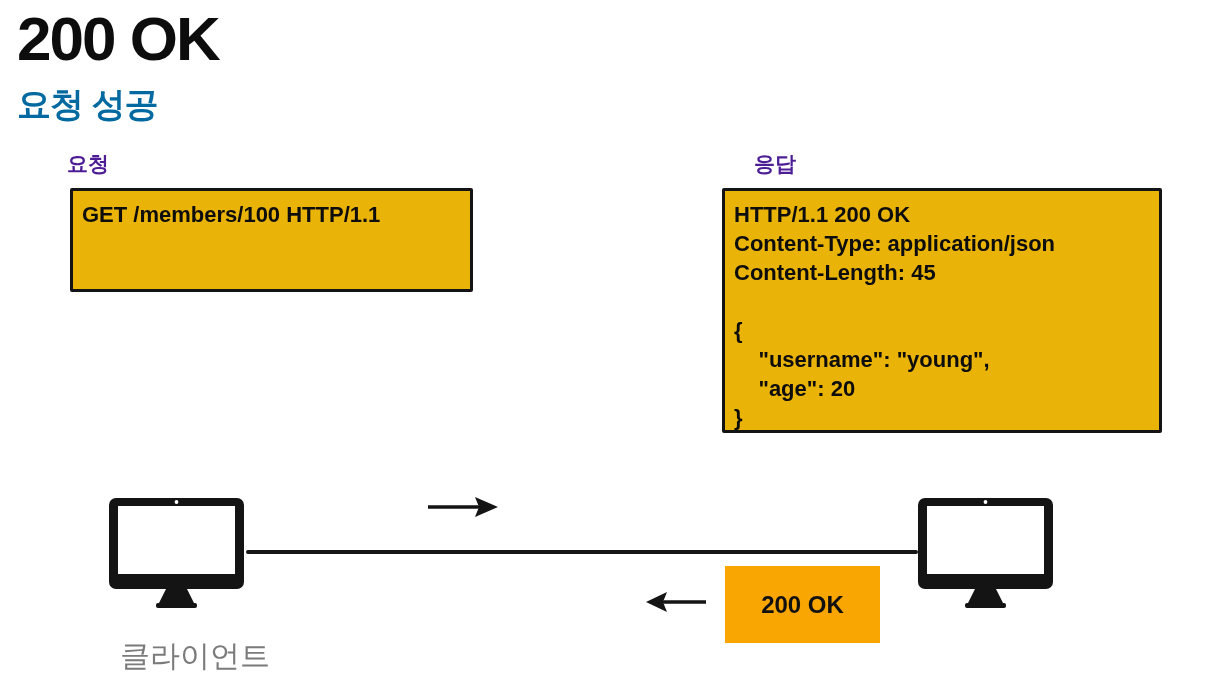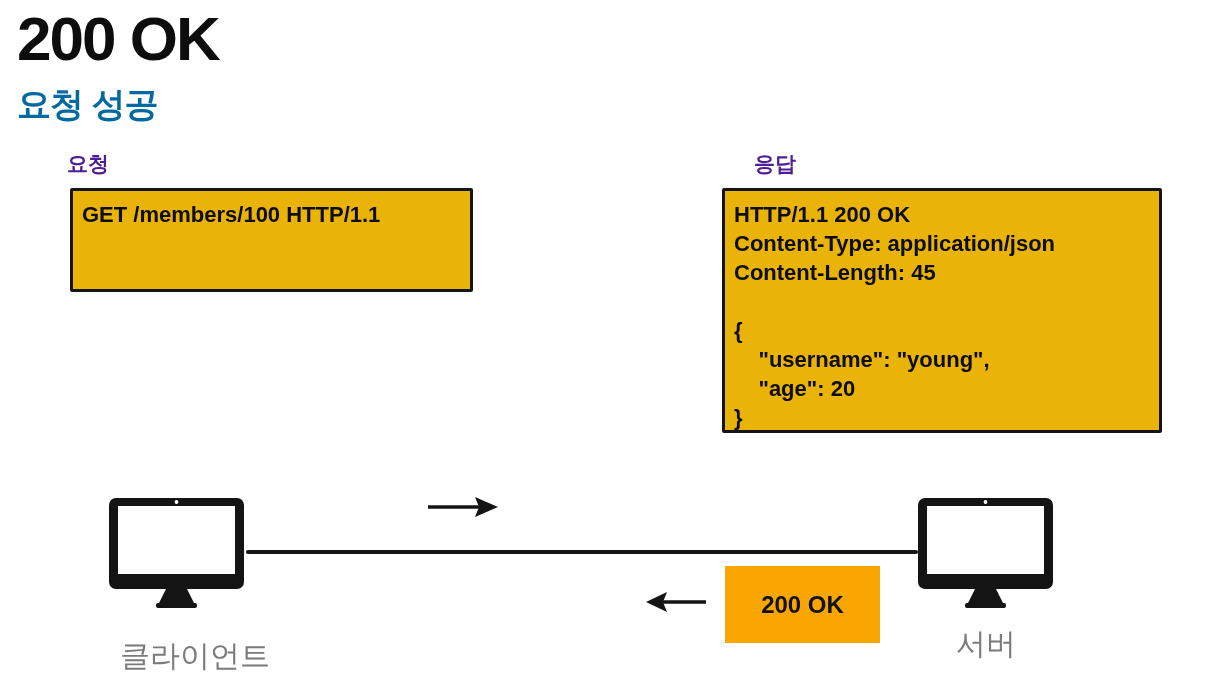--- a/index.html
+++ b/index.html
@@ -136,15 +136,14 @@
     <polygon points="47,3 70,13 47,23 51,13" fill="#141414"></polygon>
   </svg>
 
   <div class="abs badge response-badge">200 OK</div>
   <svg class="abs" style="left:646px; top:589px;" width="60" height="26" viewBox="0 0 60 26">
     <line x1="60" y1="13" x2="18" y2="13" stroke="#141414" stroke-width="3.5" stroke-linecap="round"></line>
     <polygon points="21,3 0,13 21,23 17,13" fill="#141414"></polygon>
   </svg>
 
   <div class="abs entity-label client">클라이언트</div>
-  <div class="abs entity-label server">서버</div>
 
 </div>
 
 </body></html>

